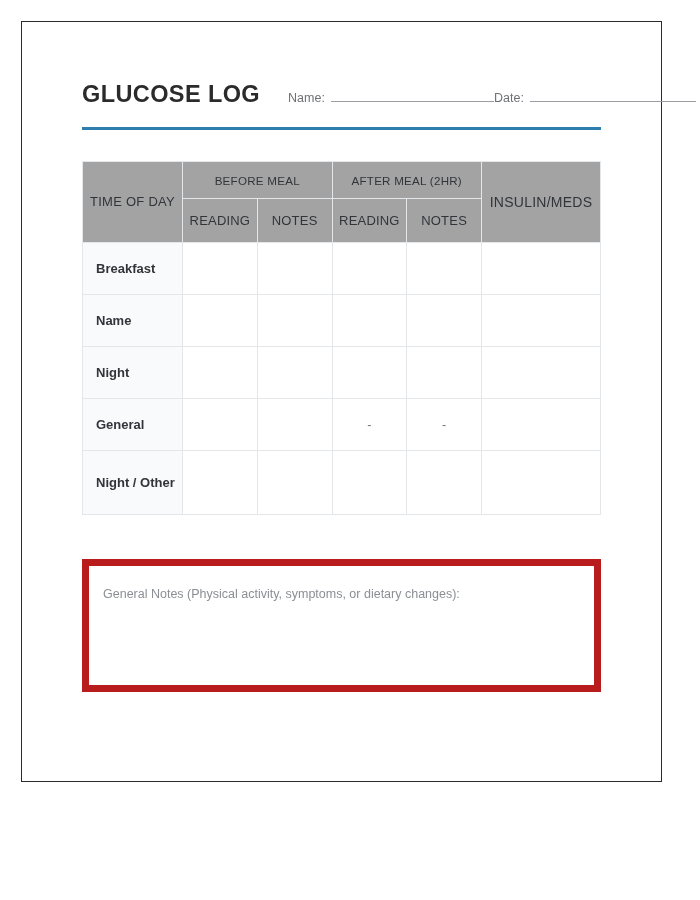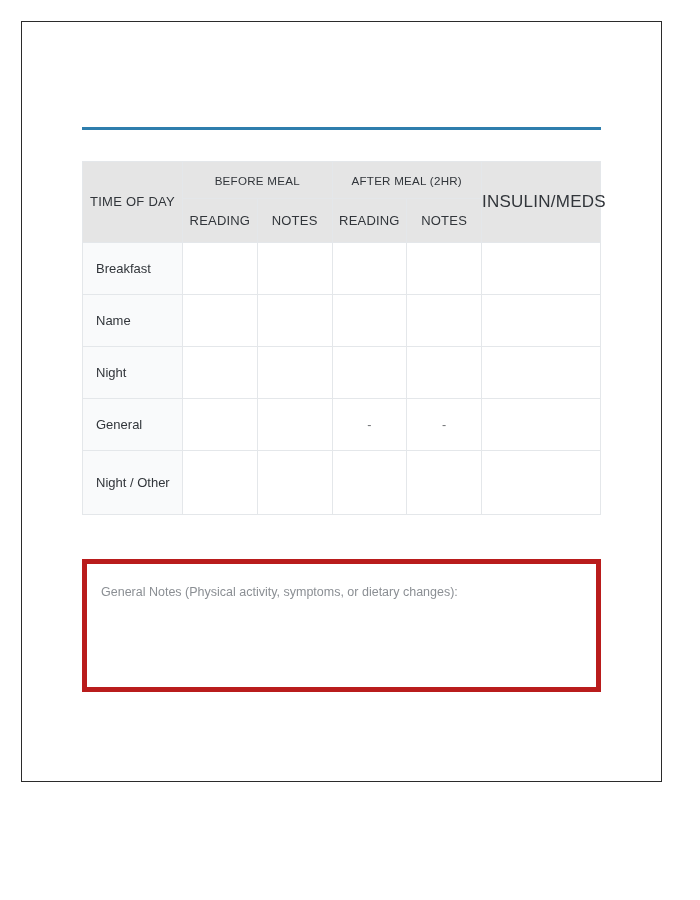--- a/index.html
+++ b/index.html
@@ -80,57 +80,57 @@
     top: 139px;
     width: 519px;
     border-collapse: collapse;
     table-layout: fixed;
   }
   .log-table th, .log-table td {
     border: 1px solid #e4e7ea;
     padding: 0;
   }
   .log-table thead th {
-    background: #e5e5e5;
+    background: #a3a3a3;
     color: #31353a;
     font-weight: normal;
     text-align: center;
     vertical-align: middle;
   }
   th.col-time {
     width: 100px;
     height: 81px;
     font-size: 13px;
     line-height: 1.45;
     letter-spacing: 0.25px;
   }
   th.grp-before, th.grp-after {
     height: 37px;
     font-size: 11.6px;
     letter-spacing: 0.25px;
   }
   th.col-insulin {
     width: 119px;
-    font-size: 17px;
+    font-size: 14px;
     letter-spacing: 0.25px;
   }
   th.sub-head {
     height: 44px;
     font-size: 13px;
     letter-spacing: 0.2px;
   }
   th.sub-reading-b { width: 81px; }
   th.sub-notes-b   { width: 69px; }
   th.sub-reading-a { width: 81px; }
   th.sub-notes-a   { width: 69px; }
 
   .log-table tbody td.row-label {
     background: #f9fafb;
     font-size: 13px;
-    font-weight: normal;
+    font-weight: bold;
     color: #31353a;
     padding: 0 0 0 13px;
     vertical-align: middle;
     line-height: 1.35;
   }
   .log-table tbody td.cell {
     background: #ffffff;
     text-align: center;
     vertical-align: middle;
     font-size: 12.5px;
@@ -139,36 +139,51 @@
   tr.row-std td { height: 52px; }
   tr.row-tall td { height: 64px; }
 
   
   .notes-box {
     position: absolute;
     left: 60px;
     top: 537px;
     width: 519px;
     height: 133px;
-    border: 5px solid #b91c1c;
+    border: 7px solid #b91c1c;
     background: #ffffff;
   }
   .notes-label {
     position: absolute;
     left: 14px;
     top: 21px;
     font-size: 12.5px;
     color: #8b8f94;
   }
 </style>
 </head>
 <body>
 
 <div id="page-frame">
 
+  <div class="doc-header">
+    <div class="title-row">
+      <div class="doc-title">GLUCOSE LOG</div>
+      <div class="meta-fields">
+        <div class="meta-field name-field">
+          <span class="meta-label">Name:</span>
+          <span class="meta-blank"></span>
+        </div>
+        <div class="meta-field date-field">
+          <span class="meta-label">Date:</span>
+          <span class="meta-blank"></span>
+        </div>
+      </div>
+    </div>
+  </div>
 
   <div class="accent-rule"></div>
 
   <table class="log-table">
     <thead>
       <tr>
         <th class="col-time" rowspan="2">TIME OF DAY</th>
         <th class="grp-before" colspan="2">BEFORE MEAL</th>
         <th class="grp-after" colspan="2">AFTER MEAL (2HR)</th>
         <th class="col-insulin" rowspan="2">INSULIN/MEDS</th>

